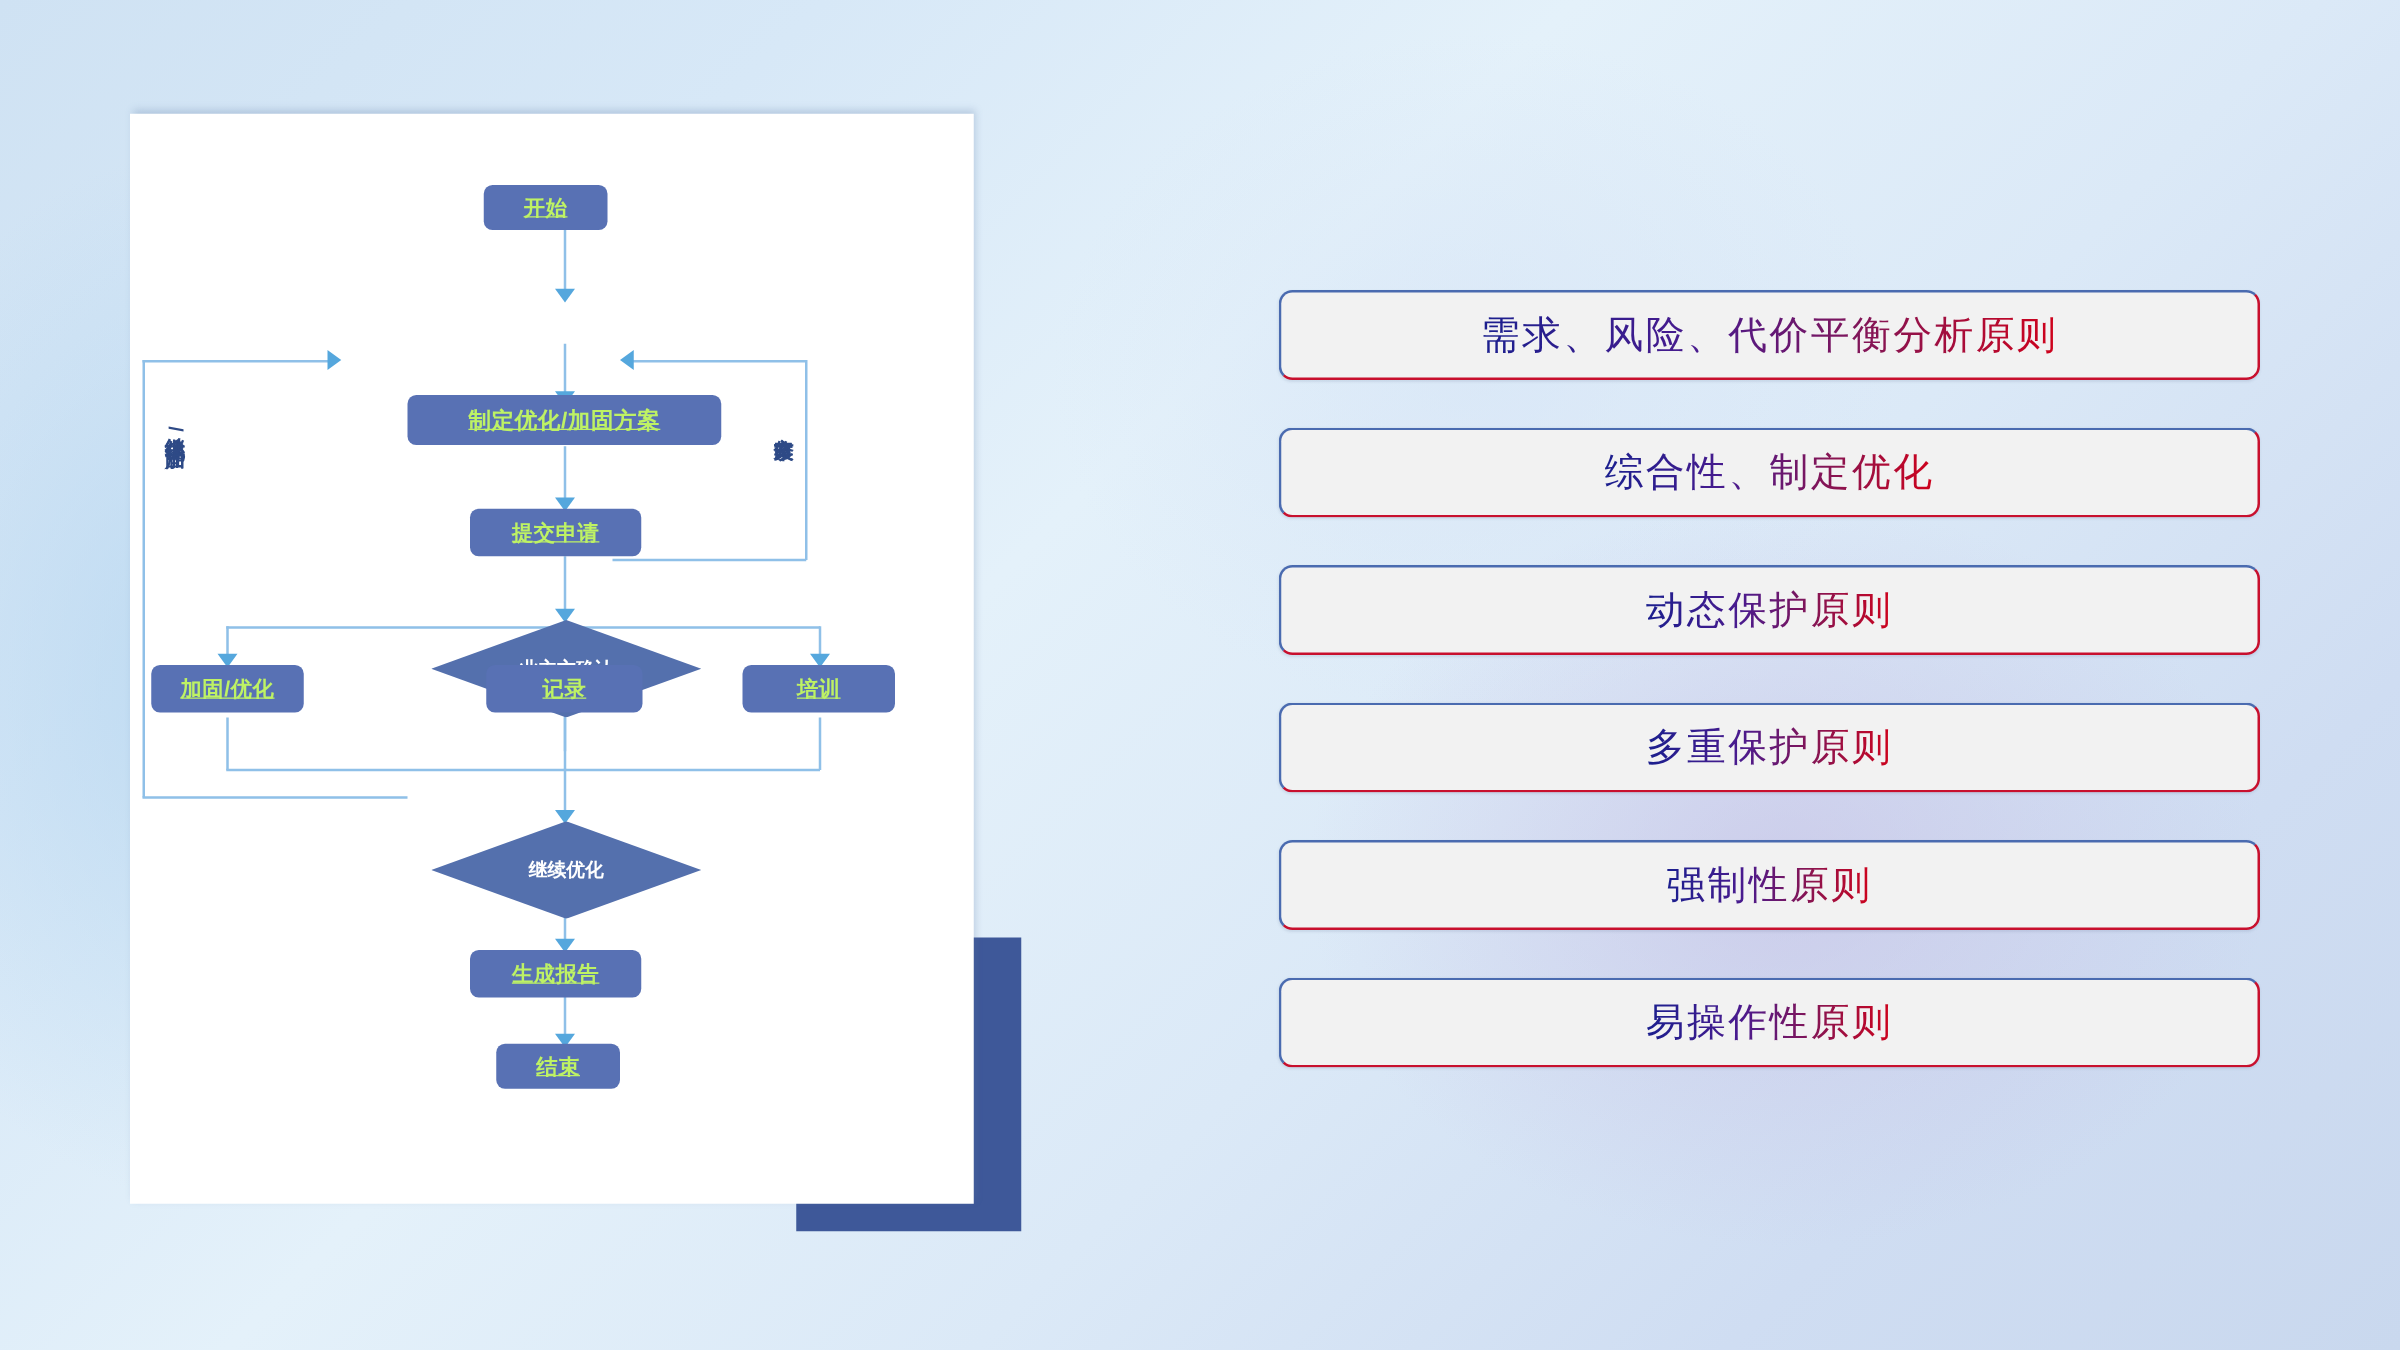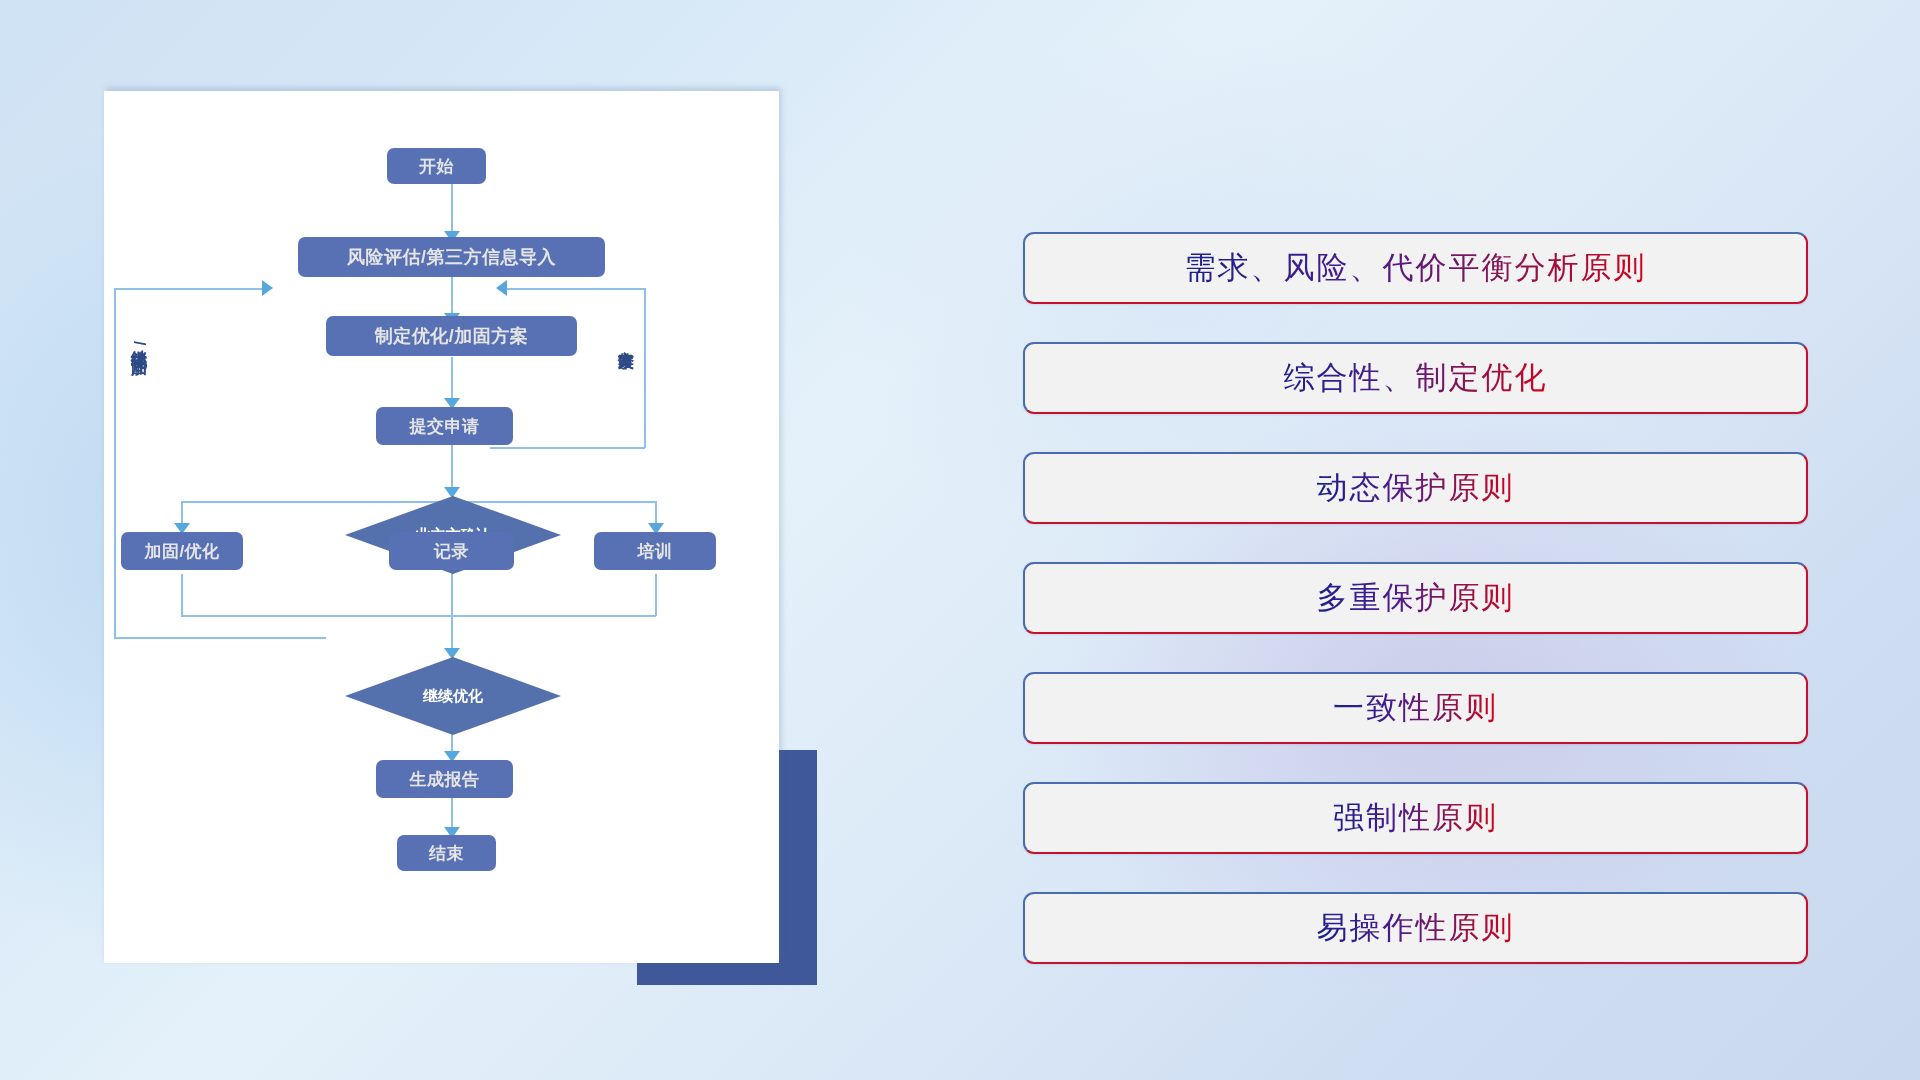--- a/index.html
+++ b/index.html
@@ -28,26 +28,27 @@
     position: absolute; left: 104px; top: 91px;
     width: 675px; height: 872px;
     background: #ffffff;
     box-shadow: 2px -3px 6px rgba(90,120,160,0.28);
   }
   #flow { position: absolute; inset: 0; }
 
   .node {
     position: absolute;
     background: #5871b4;
-    color: #e5e5e5;
+    color: #bef264;
     border-radius: 7px;
     display: flex; align-items: center; justify-content: center;
     font-weight: bold;
     white-space: nowrap;
     letter-spacing: .5px;
+    text-decoration: underline;
   }
   .diamond {
     position: absolute;
     display: flex; align-items: center; justify-content: center;
     color: #ffffff; font-weight: bold; white-space: nowrap;
     background: #5470ad;
     clip-path: polygon(50% 0%, 100% 50%, 50% 100%, 0% 50%);
   }
   .vlabel {
     position: absolute;
@@ -166,21 +167,20 @@
       <div class="arrow" style="left:340px;top:557px;"></div>
 
       <div class="ln v" style="left:347px;top:622px;height:48px;"></div>
       <div class="arrow" style="left:340px;top:660px;"></div>
 
       <div class="ln v" style="left:347px;top:706px;height:40px;"></div>
       <div class="arrow" style="left:340px;top:736px;"></div>
 
       <div class="node" style="left:283px;top:57px;width:99px;height:36px;font-size:17px;">开始</div>
 
-      <div class="node" style="left:194px;top:146px;width:307px;height:40px;font-size:18px;">风险评估/第三方信息导入</div>
 
       <div class="node" style="left:222px;top:225px;width:251px;height:40px;font-size:18px;">制定优化/加固方案</div>
 
       <div class="node" style="left:272px;top:316px;width:137px;height:38px;font-size:17px;">提交申请</div>
 
       <div class="diamond" style="left:241px;top:405px;width:216px;height:78px;font-size:15px;">业主方确认</div>
 
       <div class="node" style="left:17px;top:441px;width:122px;height:38px;font-size:17px;">加固/优化</div>
 
       <div class="node" style="left:285px;top:441px;width:125px;height:38px;font-size:17px;">记录</div>
@@ -212,23 +212,20 @@
     </div>
 
     <div class="prow">
       <span class="ptext">动态保护原则</span>
     </div>
 
     <div class="prow">
       <span class="ptext">多重保护原则</span>
     </div>
 
-    <div class="prow">
-      <span class="ptext">一致性原则</span>
-    </div>
 
     <div class="prow">
       <span class="ptext">强制性原则</span>
     </div>
 
     <div class="prow">
       <span class="ptext">易操作性原则</span>
     </div>
 
   </div>

